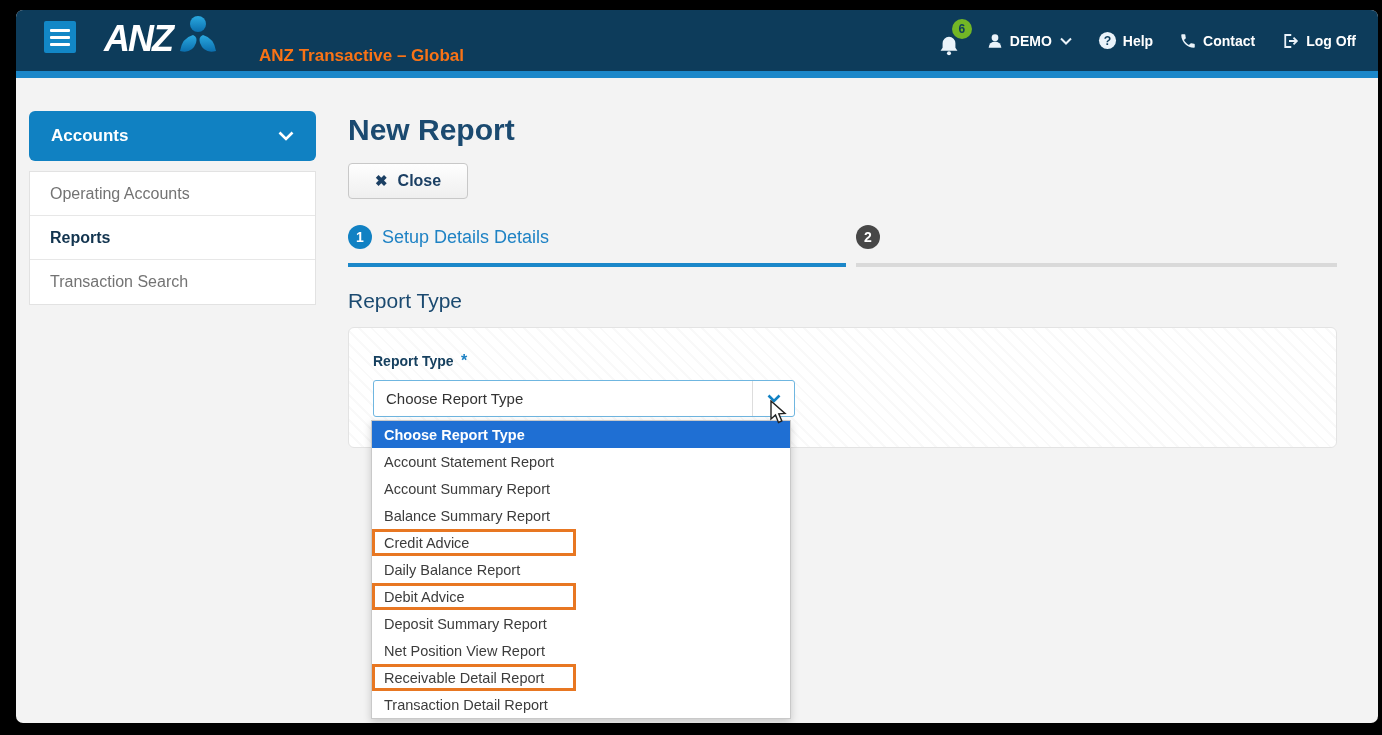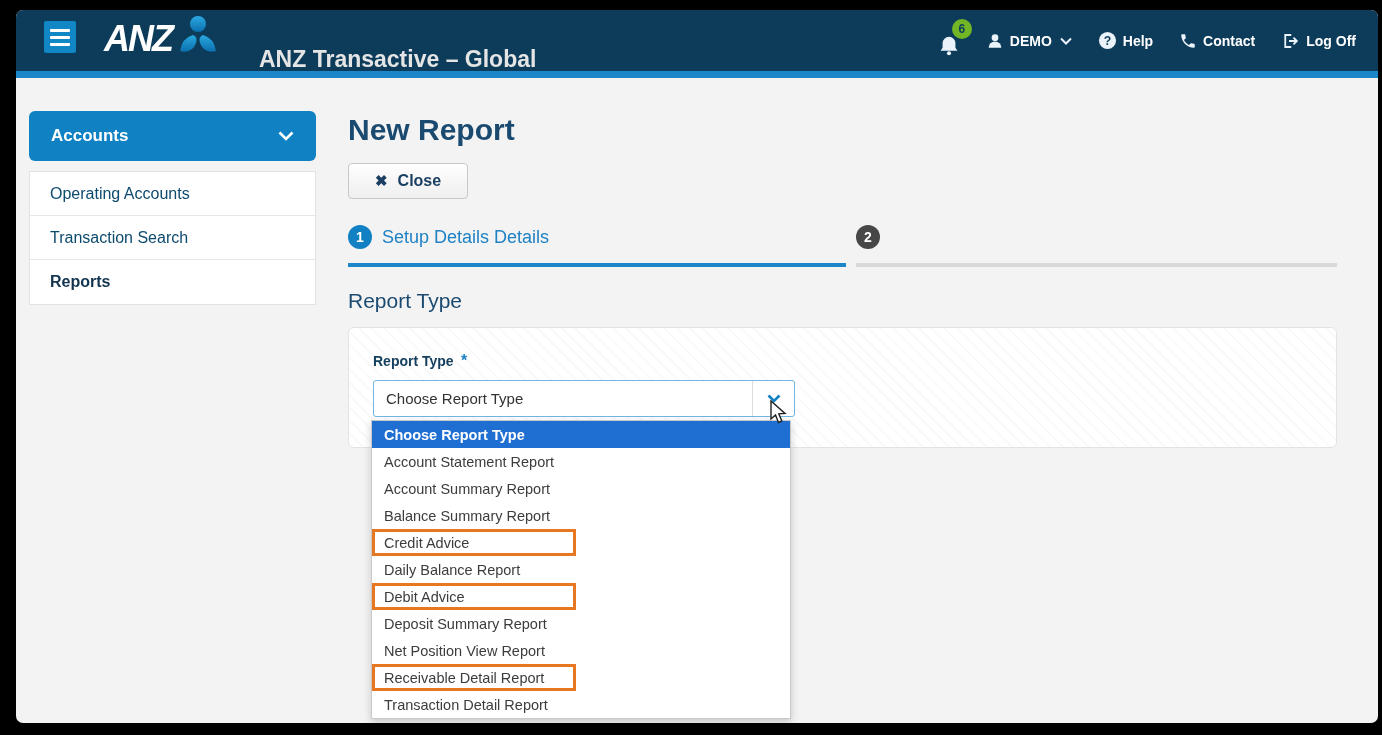--- a/index.html
+++ b/index.html
@@ -11,38 +11,38 @@
   
   .header { position:absolute; left:0; top:0; width:100%; height:61px; background:#0d3c5b; }
   .header-strip { position:absolute; left:0; top:61px; width:100%; height:7px; background:#1b87c9; }
   .hamburger { position:absolute; left:28px; top:11px; width:32px; height:32px; background:#1287c6;
                border:none; border-radius:2px; cursor:pointer; display:flex; flex-direction:column;
                justify-content:center; gap:4px; align-items:center; }
   .hamburger span { display:block; width:20px; height:3px; background:#fff; border-radius:1px; }
   .logo { position:absolute; left:88px; top:8px; display:flex; align-items:center; }
   .logo-text { color:#fff; font-size:36px; font-weight:bold; font-style:italic; letter-spacing:-2px; }
   .logo-lotus { margin-left:4px; margin-top:-6px; }
-  .app-title { position:absolute; left:243px; top:36px; color:#e5e5e5; font-size:23px; font-weight:bold; }
+  .app-title { position:absolute; left:243px; top:36px; color:#f97316; font-size:17px; font-weight:bold; }
 
   .header-right { position:absolute; right:22px; top:0; height:61px; display:flex; align-items:center; gap:26px; }
   .hitem { display:flex; align-items:center; gap:6px; color:#fff; font-size:14px; font-weight:bold; cursor:pointer; }
   .bell-wrap { position:relative; margin-top:8px; }
   .badge { position:absolute; top:-14px; right:-12px; min-width:20px; height:20px; border-radius:50%;
            background:#72b626; color:#0d3c5b; font-size:12px; font-weight:bold;
            display:flex; align-items:center; justify-content:center; }
   .chev-small { margin-left:2px; }
 
   
   .sidebar { position:absolute; left:13px; top:101px; width:287px; }
   .acct-btn { width:100%; height:50px; background:#1081c2; border:none; border-radius:6px; color:#fff;
               font-size:17px; font-weight:bold; display:flex; align-items:center; justify-content:space-between;
               padding:0 22px; cursor:pointer; font-family:inherit; }
   .side-panel { margin-top:10px; background:#fff; border:1px solid #e2e2e2; }
   .side-item { height:44px; display:flex; align-items:center; padding:0 20px; font-size:16px;
-               color:#0c4a6e; cursor:pointer; border-bottom:1px solid #e7e7e7; }
+               color:#737373; cursor:pointer; border-bottom:1px solid #e7e7e7; }
   .side-item:last-child { border-bottom:none; }
   .side-item.active { color:#12344f; font-weight:bold; }
 
   
   .main { position:absolute; left:332px; top:95px; width:989px; }
   .page-title { font-size:30px; font-weight:700; color:#1b4a70; margin-top:8px; }
   .close-btn { margin-top:16px; height:36px; padding:0 26px; background:linear-gradient(#fefefe,#efefef);
                border:1px solid #c8c8c8; border-radius:4px; color:#1b3f63; font-size:16px; font-weight:600;
                display:inline-flex; align-items:center; gap:10px; cursor:pointer; font-family:inherit; }
   .close-x { font-size:15px; font-weight:bold; }
@@ -157,22 +157,22 @@
 
   <div class="sidebar">
     <button class="acct-btn">
       <span>Accounts</span>
       <svg width="16" height="10" viewBox="0 0 16 10">
         <path d="M1.5 1.5 L8 8 L14.5 1.5" stroke="#fff" stroke-width="2.6" fill="none"></path>
       </svg>
     </button>
     <div class="side-panel">
       <div class="side-item">Operating Accounts</div>
+      <div class="side-item active">Reports</div>
       <div class="side-item">Transaction Search</div>
-      <div class="side-item active">Reports</div>
     </div>
   </div>
 
   <div class="main">
     <div class="page-title">New Report</div>
 
     <button class="close-btn">
       <span class="close-x">✖</span>
       <span>Close</span>
     </button>

